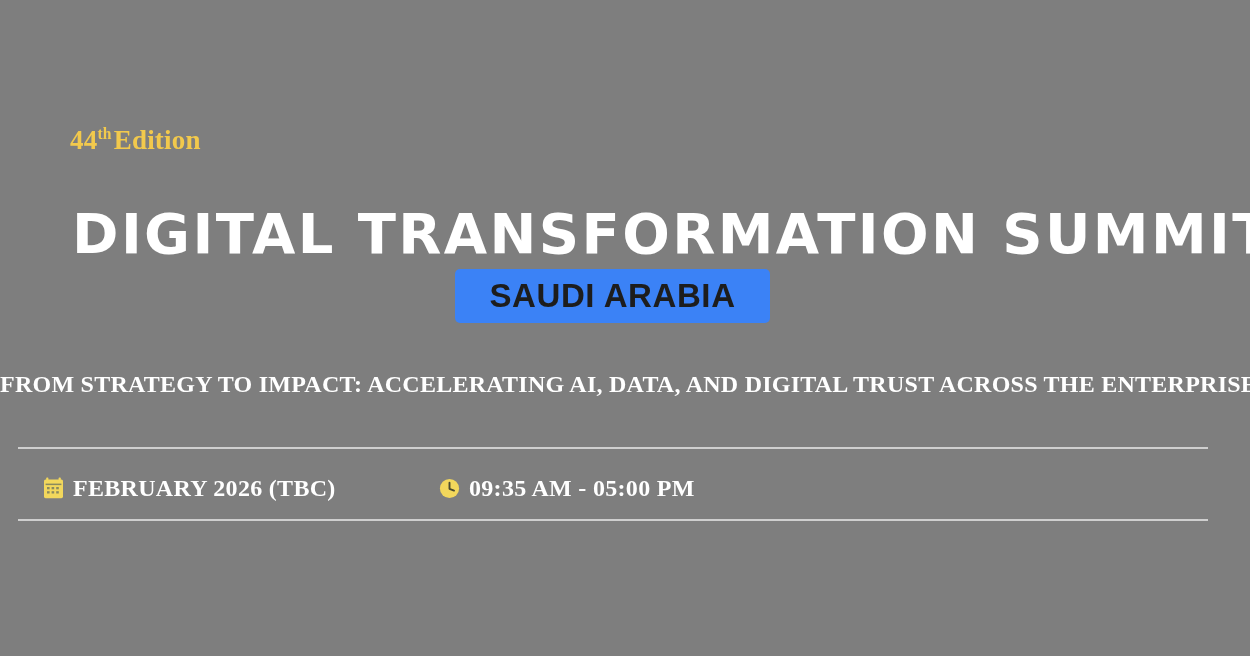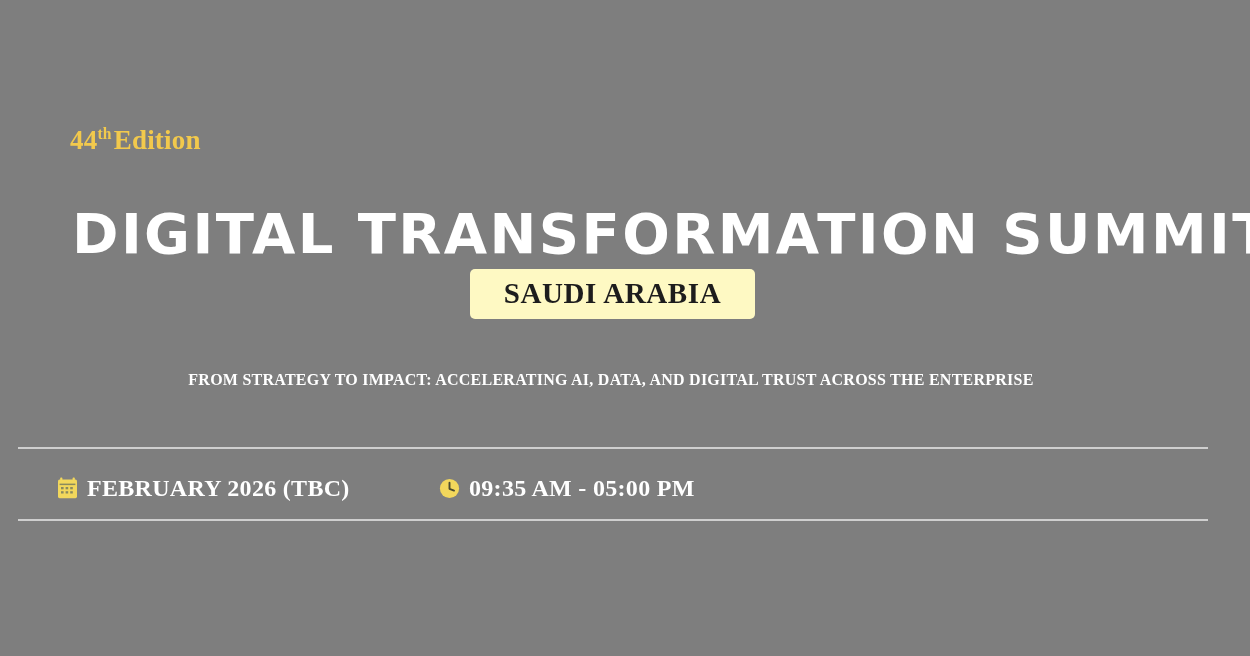--- a/index.html
+++ b/index.html
@@ -64,41 +64,41 @@
   
   .badge-row {
     position: absolute;
     left: 0;
     top: 269px;
     width: 1225px;
     text-align: center;
   }
   .country-badge {
     display: inline-block;
-    background: #fef9c3;
+    background: #3b82f6;
     color: #1d1d1d;
-    font-family: Liberation Serif, serif;
-    font-weight: bold;
-    font-size: 29px;
+    font-family: Liberation Sans, sans-serif;
+    font-weight: bold;
+    font-size: 33px;
     letter-spacing: 0.6px;
     padding: 10px 34px 11px 34px;
     border-radius: 5px;
     line-height: 1;
   }
 
   
   .subtitle {
     position: absolute;
     left: 0;
     top: 370px;
     width: 1222px;
     text-align: center;
     font-family: "Liberation Serif", serif;
     font-weight: bold;
-    font-size: 16px;
+    font-size: 24px;
     letter-spacing: 0.25px;
     color: #ffffff;
     line-height: 1.2;
     white-space: nowrap;
   }
 
   
   .rule {
     position: absolute;
     left: 18px;
@@ -124,21 +124,21 @@
     display: flex;
     align-items: center;
     gap: 9px;
     font-family: "Liberation Serif", serif;
     font-weight: bold;
     font-size: 24px;
     color: #ffffff;
     letter-spacing: 0.3px;
     white-space: nowrap;
   }
-  .meta-date { left: 38px; align-items: center; }
+  .meta-date { left: 24px; align-items: center; }
   .meta-time { left: 420px; }
   .meta-venue { left: 780px; }
 
   .micon {
     display: inline-flex;
     align-items: center;
     justify-content: center;
     width: 22px;
     height: 24px;
     flex: 0 0 auto;

